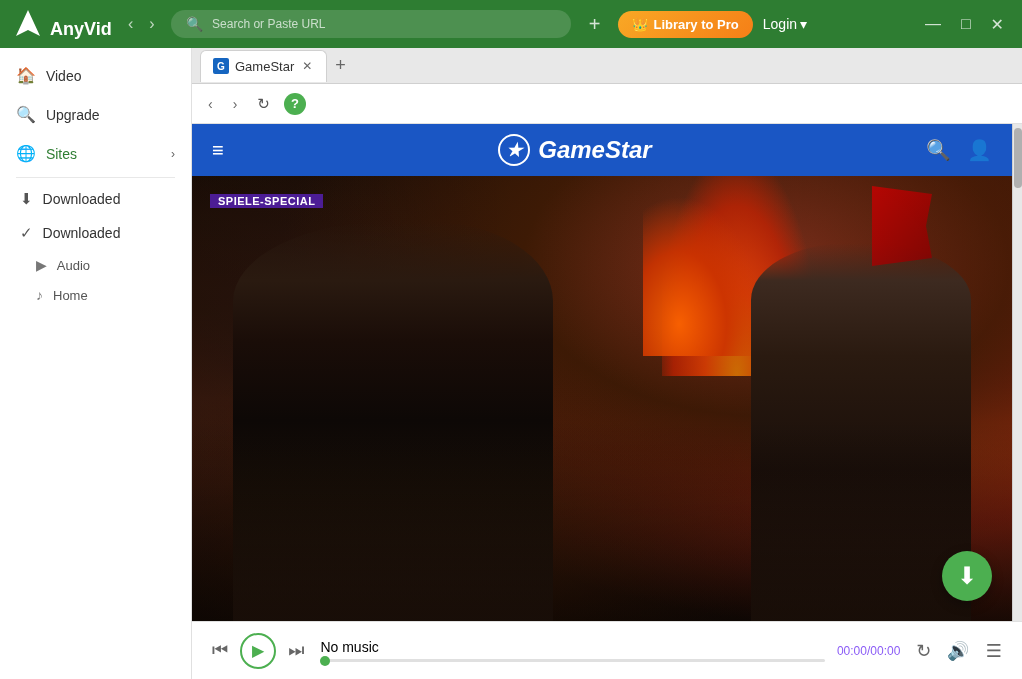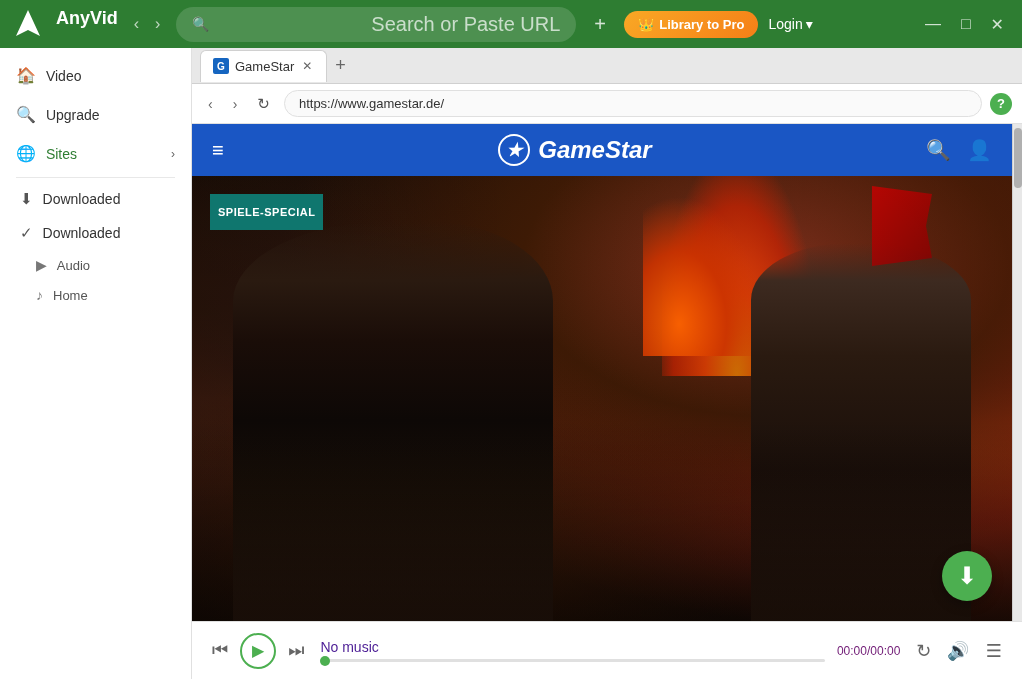--- a/index.html
+++ b/index.html
@@ -10,22 +10,22 @@
       display: flex;
       align-items: center;
       background: #2e7d32;
       height: 48px;
       padding: 0 12px;
       gap: 10px;
       flex-shrink: 0;
     }
     .logo-area {
       display: flex;
-      align-items: flex-start;
-      gap: 12px;
+      align-items: flex-end;
+      gap: 6px;
       min-width: 100px;
     }
     .logo-icon {
       width: 32px;
       height: 32px;
     }
     .logo-text {
       color: white;
       font-size: 18px;
       font-weight: 700;
@@ -54,23 +54,22 @@
       display: flex;
       align-items: center;
       gap: 8px;
       max-width: 400px;
     }
     .search-bar input {
       background: none;
       border: none;
       outline: none;
       color: rgba(255,255,255,0.85);
-      font-size: 20px;
-      flex: 1;
-      text-align: right;
+      font-size: 12px;
+      flex: 1;
     }
     .search-bar input::placeholder { color: rgba(255,255,255,0.7); }
     .search-bar .search-icon-inner { color: rgba(255,255,255,0.7); }
     .add-tab-btn {
       background: none;
       border: none;
       color: rgba(255,255,255,0.8);
       font-size: 20px;
       cursor: pointer;
       padding: 4px 8px;
@@ -350,25 +349,25 @@
       height: 100%;
       background: linear-gradient(135deg, #1a0a00 0%, #2d1a00 20%, #1a2040 40%, #0d1a30 60%, #8b1a1a 80%, #5a0a0a 100%);
       position: relative;
       overflow: hidden;
     }
 
     .spiele-badge {
       position: absolute;
       top: 18px;
       left: 18px;
-      background: #0f766e;
+      background: #4c1d95;
       color: white;
       font-size: 11px;
       font-weight: 700;
-      padding: 12px 8px;
+      padding: 1px 8px;
       text-transform: uppercase;
       letter-spacing: 0.5px;
       z-index: 10;
     }
 
     
     .scene-overlay {
       position: absolute;
       inset: 0;
       background: linear-gradient(
@@ -508,21 +507,21 @@
     }
     .track-info {
       flex: 1;
       display: flex;
       flex-direction: column;
       gap: 4px;
       min-width: 0;
     }
     .track-title {
       font-size: 14px;
-      color: #4c1d95;
+      color: #000000;
     }
     .track-progress {
       display: flex;
       align-items: center;
       gap: 8px;
     }
     .progress-bar {
       flex: 1;
       height: 3px;
       background: #e0e0e0;
@@ -533,21 +532,21 @@
       width: 10px;
       height: 10px;
       border-radius: 50%;
       background: #4caf50;
       position: absolute;
       left: 0;
       top: -3.5px;
     }
     .track-time {
       font-size: 12px;
-      color: #701a75;
+      color: #8b5cf6;
       white-space: nowrap;
     }
     .player-right-controls {
       display: flex;
       align-items: center;
       gap: 8px;
     }
     .player-right-btn {
       background: none;
       border: none;
@@ -647,21 +646,20 @@
         <span>GameStar</span>
         <span class="tab-close">✕</span>
       </div>
       <button class="tab-add">+</button>
     </div>
 
     <div class="browser-toolbar">
       <button class="browser-nav-btn">‹</button>
       <button class="browser-nav-btn">›</button>
       <button class="refresh-btn">↻</button>
-      <input class="url-bar" type="text" value="https://www.gamestar.de/" style="">
       <button class="help-btn">?</button>
     </div>
 
     <div class="content-with-scroll">
       <div class="site-content">
 
         <div class="gamestar-header">
           <span class="gamestar-menu-icon">≡</span>
           <div class="gamestar-logo">
             <div class="gamestar-logo-star">

